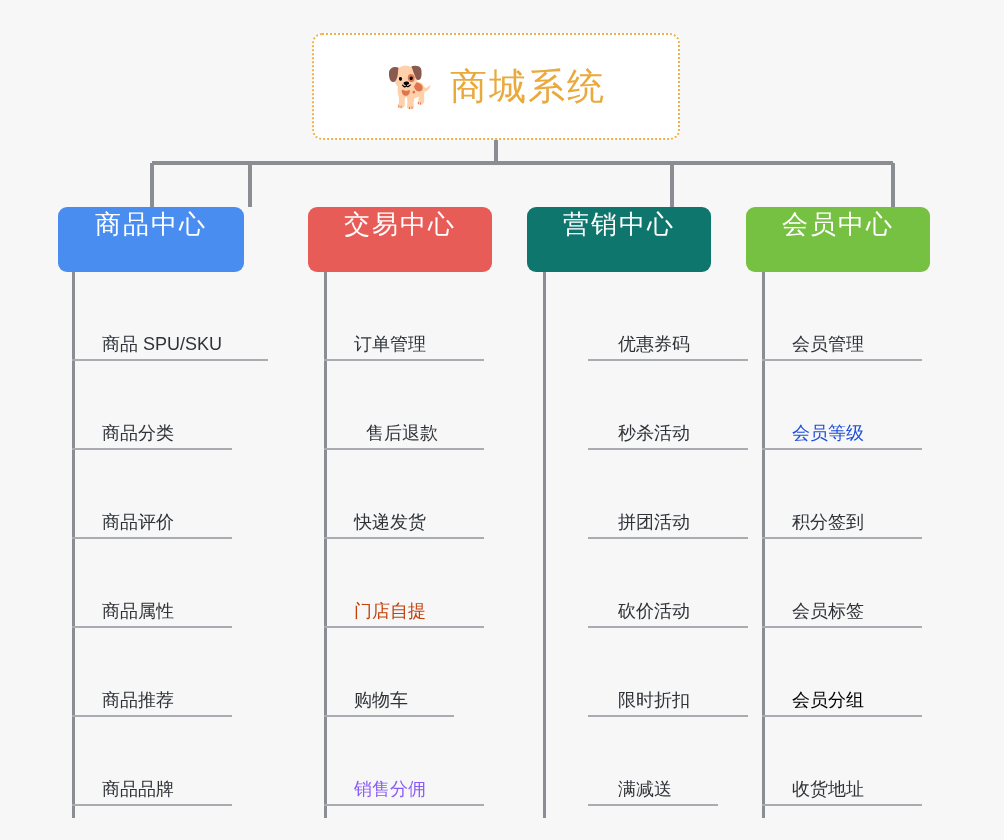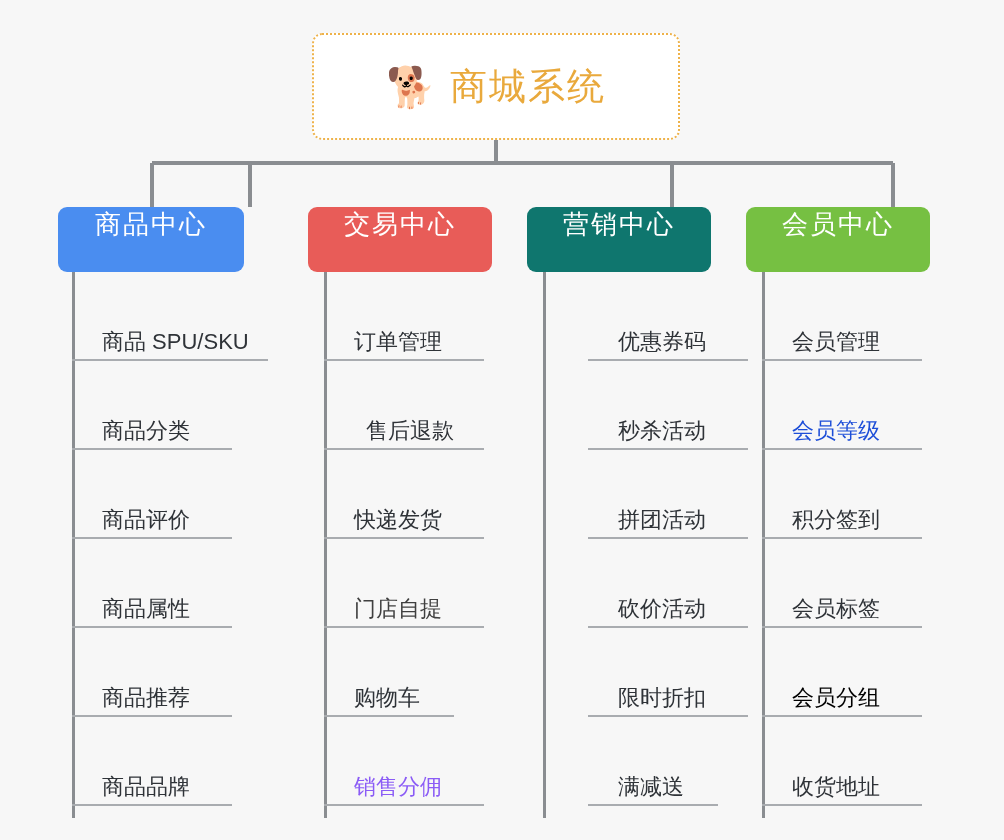--- a/index.html
+++ b/index.html
@@ -92,21 +92,21 @@
   #col-3 { left: 762px; }
 
   .leaf-item {
     position: relative;
     height: 89px;
     display: flex;
     align-items: flex-end;
     padding-left: 30px;
   }
   .leaf-label {
-    font-size: 22px;
+    font-size: 18px;
     color: #2f3338;
     white-space: nowrap;
     line-height: 1;
     padding-bottom: 8px;
   }
   .leaf-underline {
     position: absolute;
     left: 0;
     bottom: 0;
     height: 2px;
@@ -193,21 +193,21 @@
       </div>
       <div class="leaf-item">
         <span class="leaf-label" style="color: rgb(47, 51, 56); margin-left: 12px;">售后退款</span>
         <div class="leaf-underline u-w2" style="background: rgb(169, 172, 176);"></div>
       </div>
       <div class="leaf-item">
         <span class="leaf-label" style="color: rgb(47, 51, 56);">快递发货</span>
         <div class="leaf-underline u-w2" style="background: rgb(169, 172, 176);"></div>
       </div>
       <div class="leaf-item">
-        <span class="leaf-label" style="color: #404040;">门店自提</span>
+        <span class="leaf-label" style="color: #c2410c;">门店自提</span>
         <div class="leaf-underline u-w2" style="background: rgb(169, 172, 176);"></div>
       </div>
       <div class="leaf-item">
         <span class="leaf-label" style="color: rgb(47, 51, 56);">购物车</span>
         <div class="leaf-underline u-w3" style="background: rgb(169, 172, 176);"></div>
       </div>
       <div class="leaf-item">
         <span class="leaf-label" style="color: #8b5cf6;">销售分佣</span>
         <div class="leaf-underline u-w2" style="background: rgb(169, 172, 176);"></div>
       </div>

